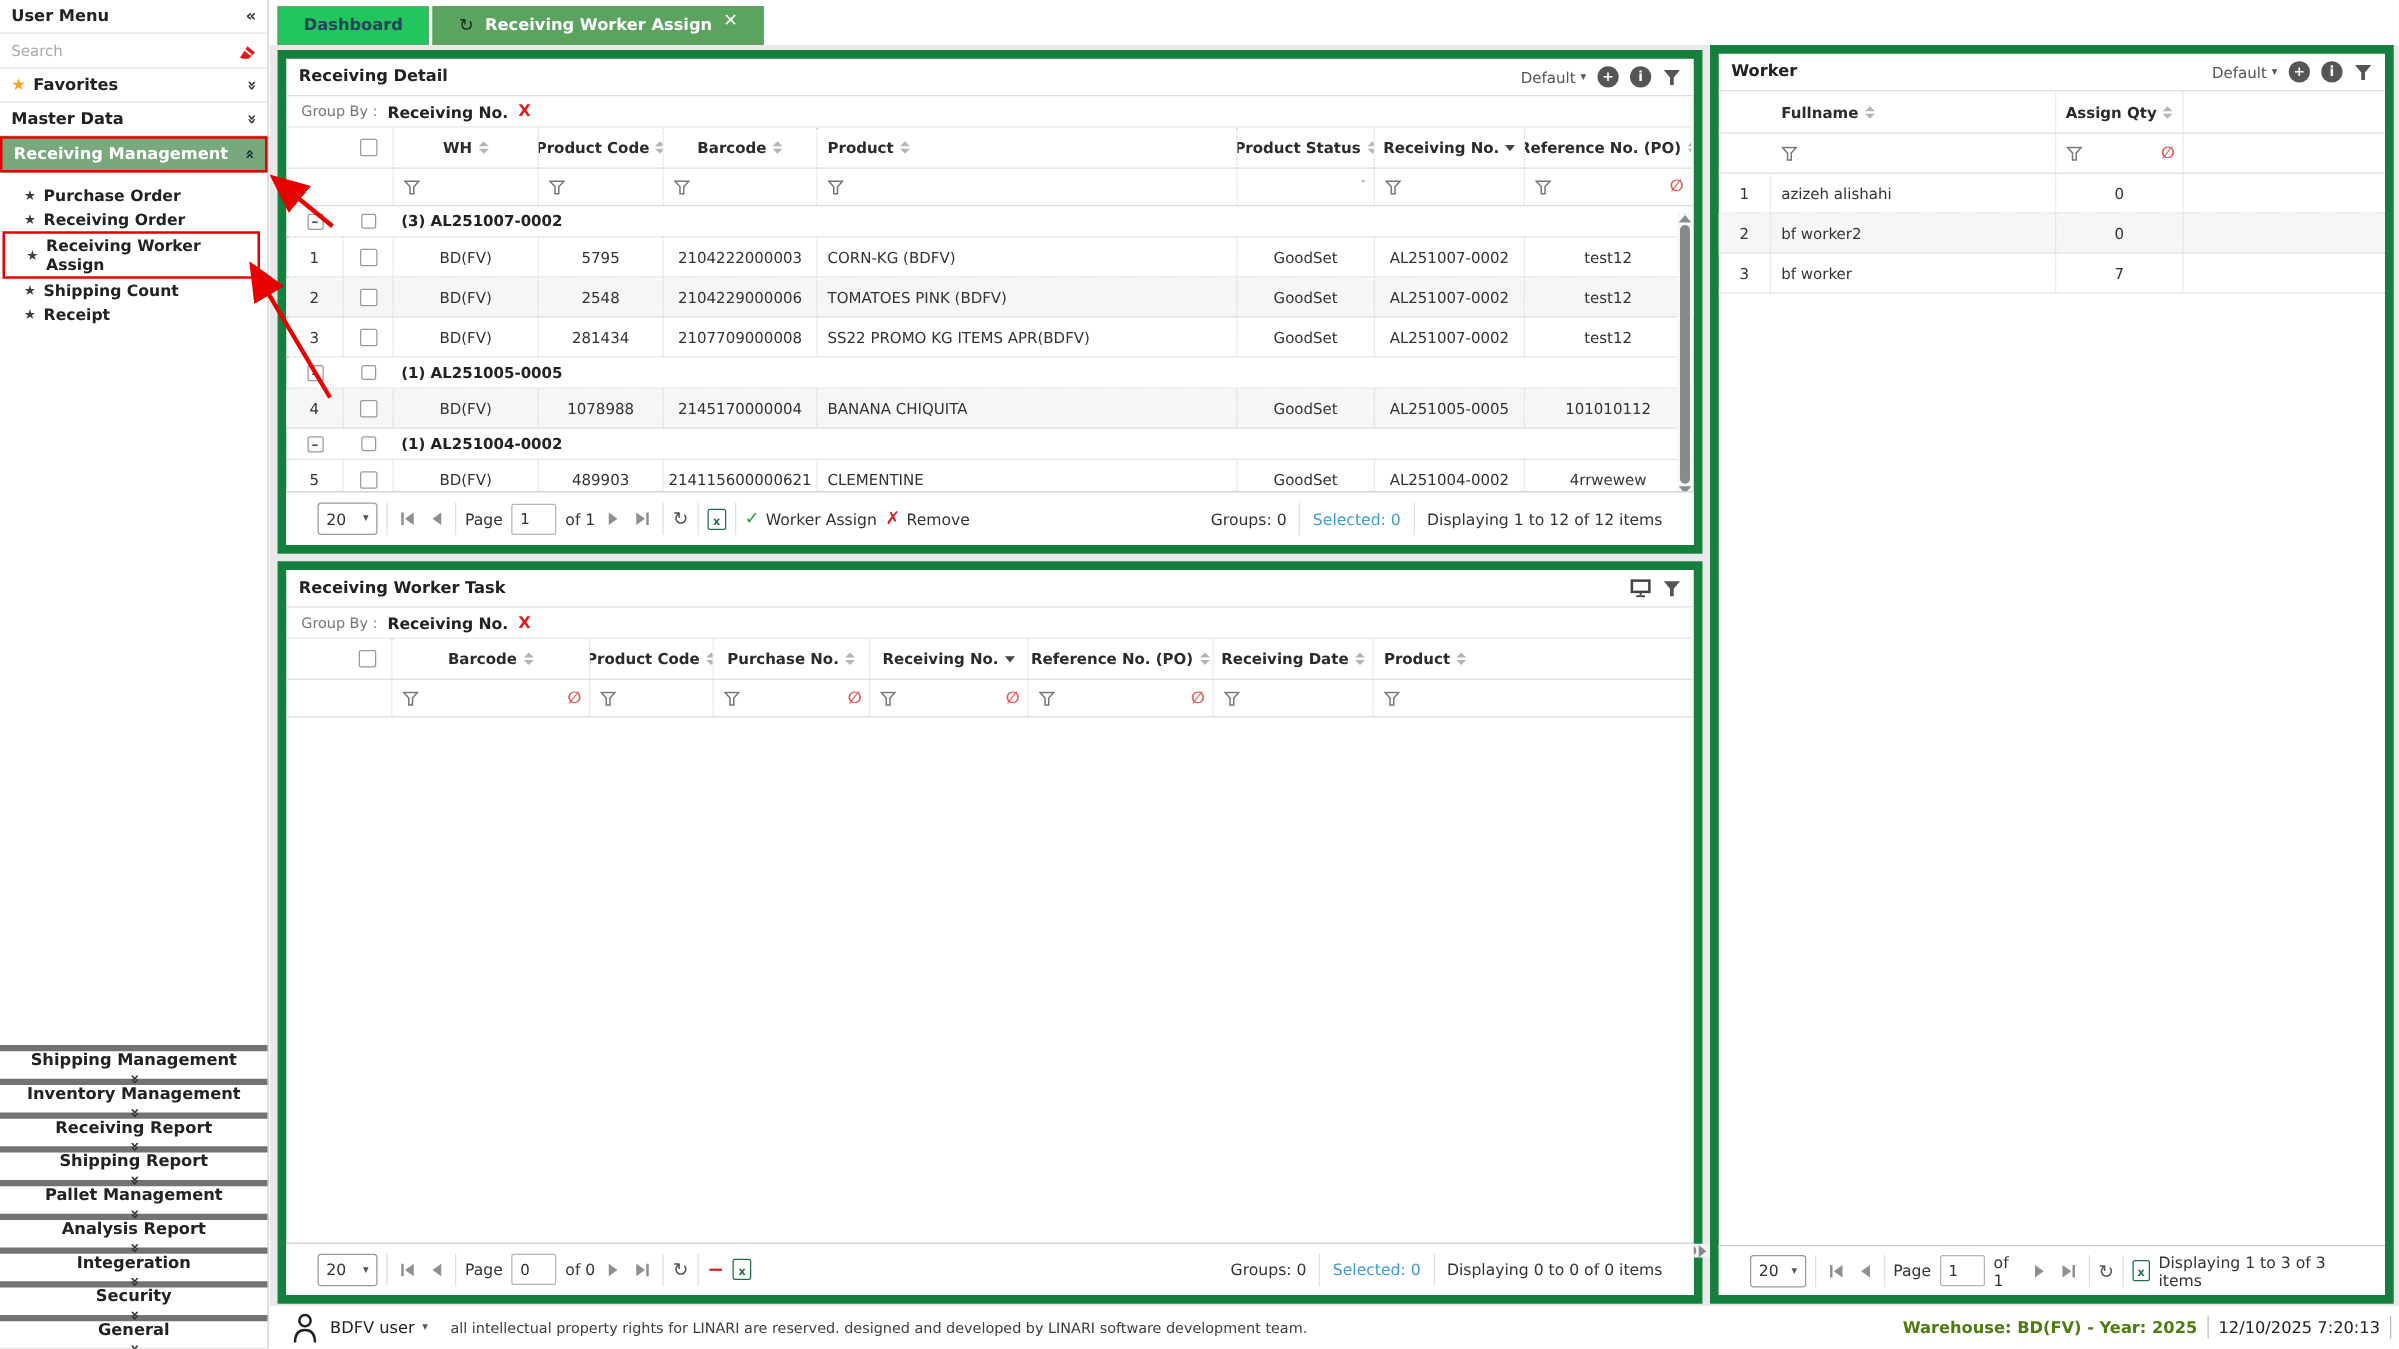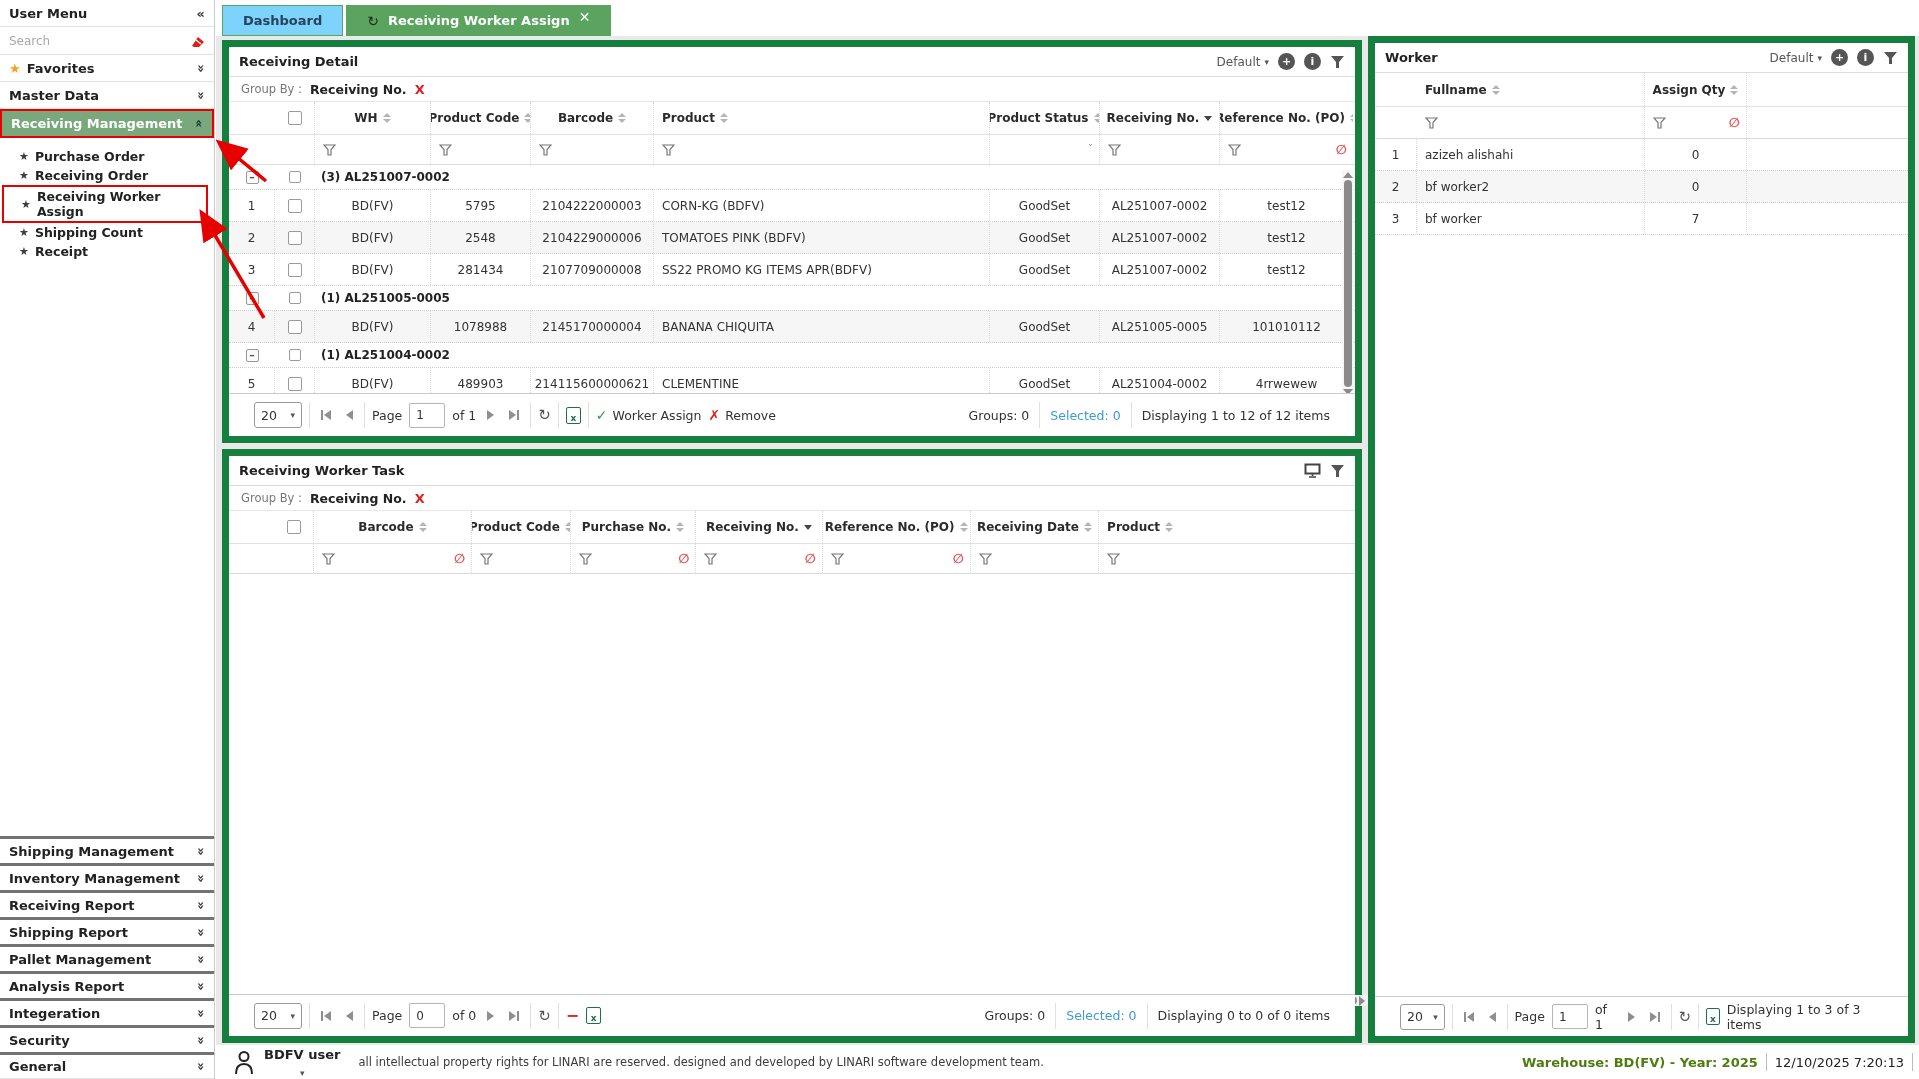--- a/index.html
+++ b/index.html
@@ -22,27 +22,27 @@
   .chev { font-weight:bold; color:#333; font-size:13px; display:inline-block; }
   .chev.down { transform:rotate(90deg); }
   .chev.up { transform:rotate(90deg); }
   .sb-active { background:#79a87d; color:#fff; border:2px solid #e60000; border-bottom:2px solid #e60000; height:29px; }
   .sb-active .chev { color:#133; }
   .sb-items { padding:9px 0 4px 0; flex:0 0 auto; }
   .sb-item { display:flex; align-items:center; gap:6px; padding:2px 6px 2px 19px; font-weight:bold; font-size:12.5px; color:#222; cursor:pointer; }
   .sb-item .mi-star { color:#3a3f44; font-size:11px; }
   .sb-item.boxed { border:2px solid #e60000; margin:0 6px 0 2px; padding-left:17px; }
   .sb-bottom { margin-top:auto; }
-  .sb-bottom .sb-acc { border-top:3px solid #737373; border-bottom:none; height:27px; }
+  .sb-bottom .sb-acc { border-top:5px solid #737373; border-bottom:none; height:27px;flex-direction:column; }
   .sb-bottom .sb-acc:last-child { border-bottom:1px solid #e2e2e2; }
 
   
   .tabbar { position:absolute; left:222px; top:5px; height:31px; display:flex; gap:3px; z-index:4; }
   .tab { height:31px; padding:0 20px; display:flex; align-items:center; gap:9px; font-size:13px; font-weight:bold; cursor:pointer; }
-  .tab-inactive { background:#7dd3fc; border:1px solid #57a75c; color:#26435c; }
+  .tab-inactive { background:#22c55e; border:1px solid #57a75c; color:#26435c; }
   .tab-active { background:#5ba45f; border:1px solid #5ba45f; color:#fff; }
   .tab-refresh { color:#1d2b1d; font-size:14px; font-weight:normal; }
   .tab-close { color:#fff; font-weight:bold; font-size:14px; margin-top:-8px; }
 
   
   .panel { position:absolute; background:#fff; border:7px solid #15803d; }
   #panel-rd { left:222px; top:40px; width:1140px; height:403px; }
   #panel-wt { left:222px; top:449px; width:1140px; height:594px; }
   #panel-wk { left:1368px; top:36px; width:547px; height:1007px; }
 
@@ -116,21 +116,21 @@
   .excel-icon { width:15px; height:17px; border:1.5px solid #1e7145; border-radius:2px; color:#1e7145; font-size:9px; font-weight:bold; display:flex; align-items:flex-end; justify-content:center; cursor:pointer; background:#fff; }
   .minus-icon { color:#e02020; font-weight:bold; font-size:16px; cursor:pointer; }
   .action-btn { display:flex; align-items:center; gap:5px; font-size:12.5px; color:#333; cursor:pointer; }
   .check-icon { color:#2e9e44; font-weight:bold; font-size:14px; }
   .x-icon { color:#e02020; font-weight:bold; font-size:14px; }
   .pg-right { margin-left:auto; display:flex; align-items:center; gap:10px; font-size:12.5px; color:#333; }
   .selected-txt { color:#3d9bd5; }
 
   
   .footer { position:absolute; left:216px; right:0; bottom:0; height:34px; background:#fff; display:flex; align-items:center; gap:10px; padding:0 6px 0 18px; }
-  .user-name { font-weight:bold; font-size:13px; color:#222; display:flex; align-items:center; gap:6px; cursor:pointer;flex-direction:column; }
+  .user-name { font-weight:normal; font-size:13px; color:#222; display:flex; align-items:center; gap:6px; cursor:pointer; }
   .copyright { font-size:11.5px; color:#3c3c3c; margin-left:8px; }
   .foot-right { margin-left:auto; display:flex; align-items:center; gap:8px; }
   .warehouse { color:#4d7c0f; font-weight:bold; font-size:13px; }
   .fsep { width:1px; height:18px; background:#bbb; }
   .datetime { font-size:13px; color:#222; }
 
   
   .anno { position:absolute; left:0; top:0; width:1919px; height:1079px; pointer-events:none; z-index:20; }
 
   .funnel-icon { flex:0 0 auto; }

